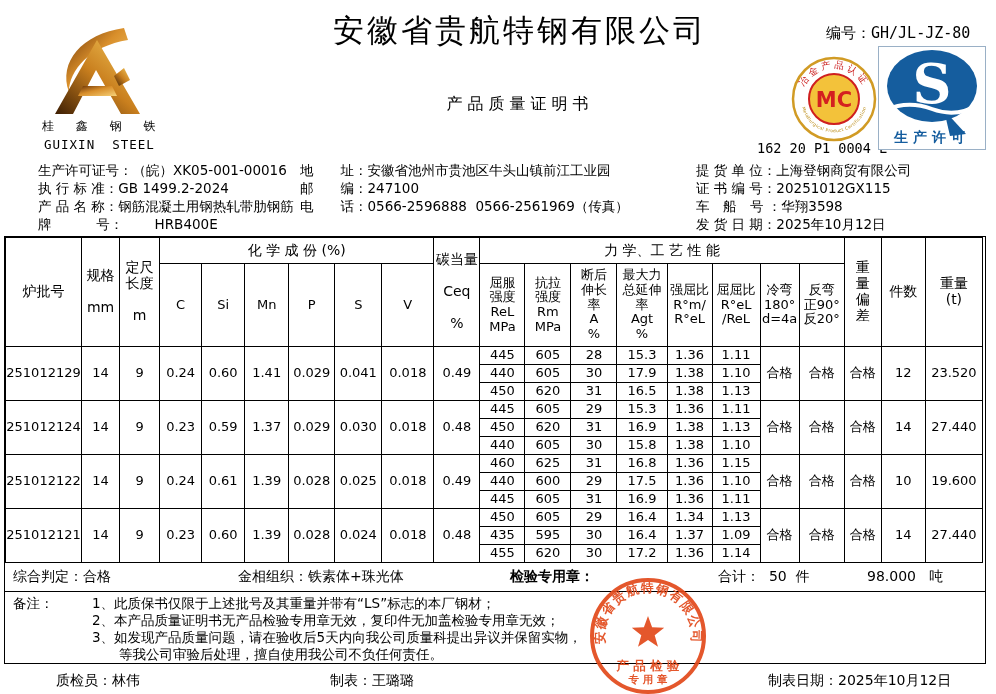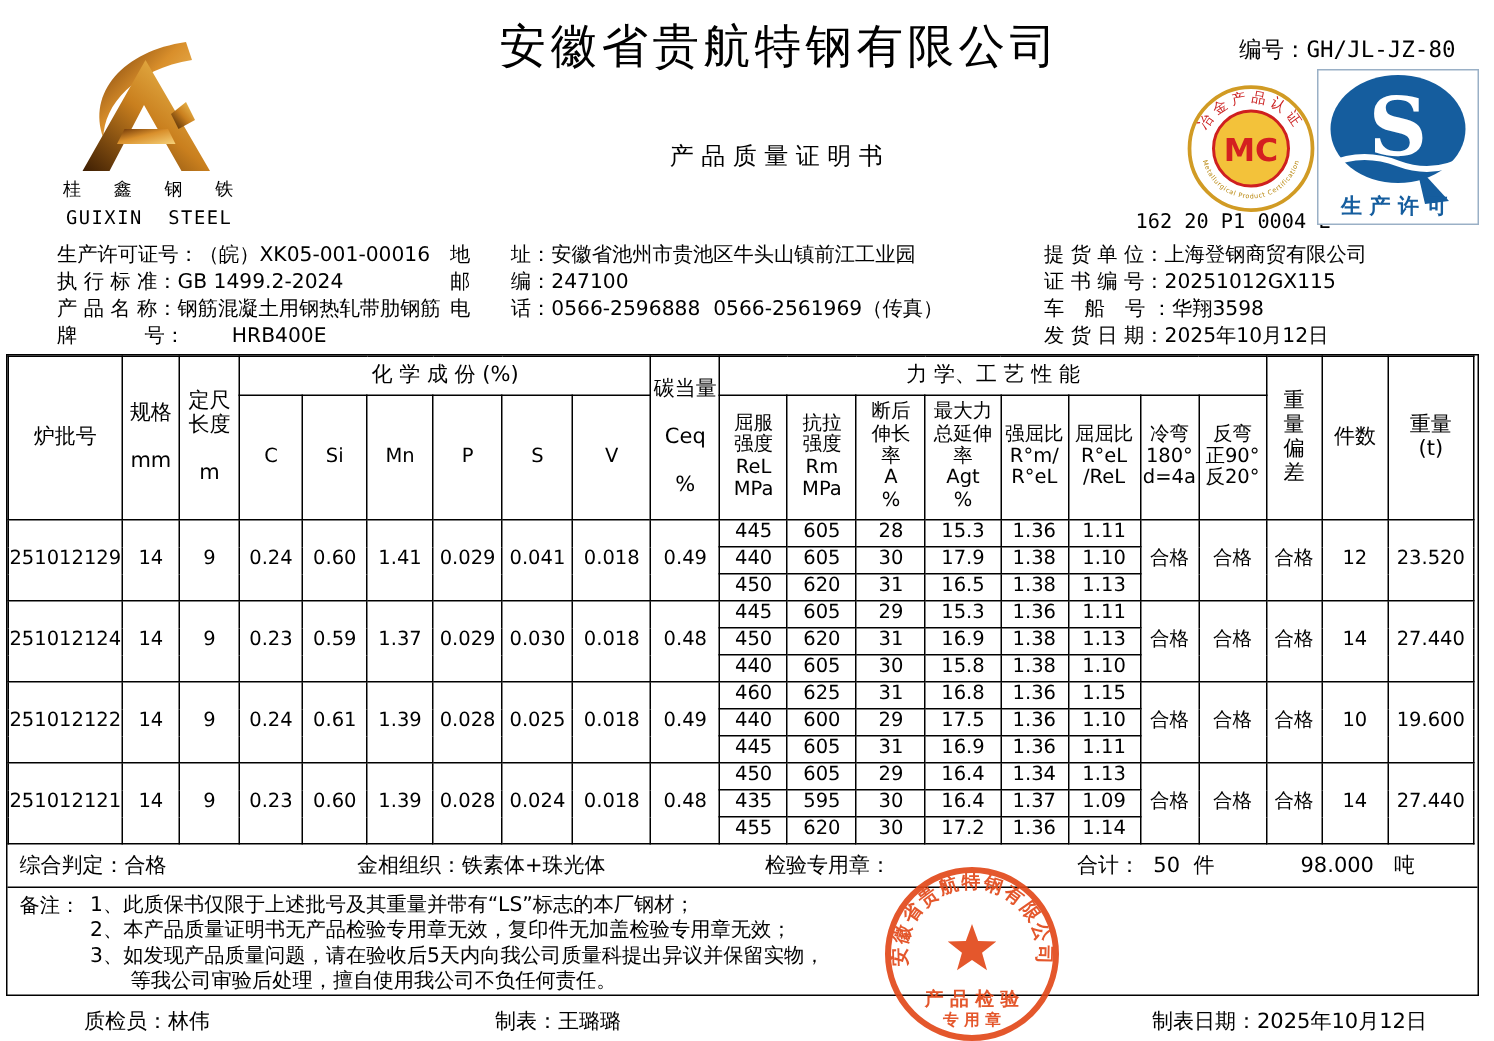--- a/index.html
+++ b/index.html
@@ -34,28 +34,28 @@
     font-weight:normal; font-size:13px; line-height:1.13; white-space:pre-line; overflow:hidden;
   }
   table.qt thead tr.grp th { height:25px; font-size:14px; }
   table.qt thead tr.sub th { height:82px; }
   table.qt tbody td { height:17px; }
   
   .summary { position:relative; height:28px; font-size:14px; }
   .summary span { position:absolute; top:5px; white-space:pre; }
   .s-judge { left:8px; }
   .s-metal { left:233px; }
-  .s-stamp { left:505px; }
+  .s-stamp { left:505px;font-weight:bold; }
   .s-total { left:713px; }
   .s-weight { left:862px; }
   
   .notes { position:relative; border-top:1px solid #000; height:71px; font-size:13.5px; }
   .notes-label { position:absolute; left:8px; top:3px; }
   .notes-lines { position:absolute; left:55px; top:3px; }
-  .notes-lines div { height:17px; line-height:17px; white-space:pre; }
+  .notes-lines div { height:17px; line-height:17px; white-space:pre;margin-left:32px; }
   
   .footer { position:absolute; top:672px; left:0; width:996px; font-size:14px; }
   .footer span { position:absolute; white-space:pre; }
   .f-inspector { left:56px; }
   .f-tabulator { left:330px;text-align:right; }
   .f-date { left:768px; }
   
   .stamp { position:absolute; left:588px; top:576px; opacity:0.92; pointer-events:none; }
 </style>
 </head>

